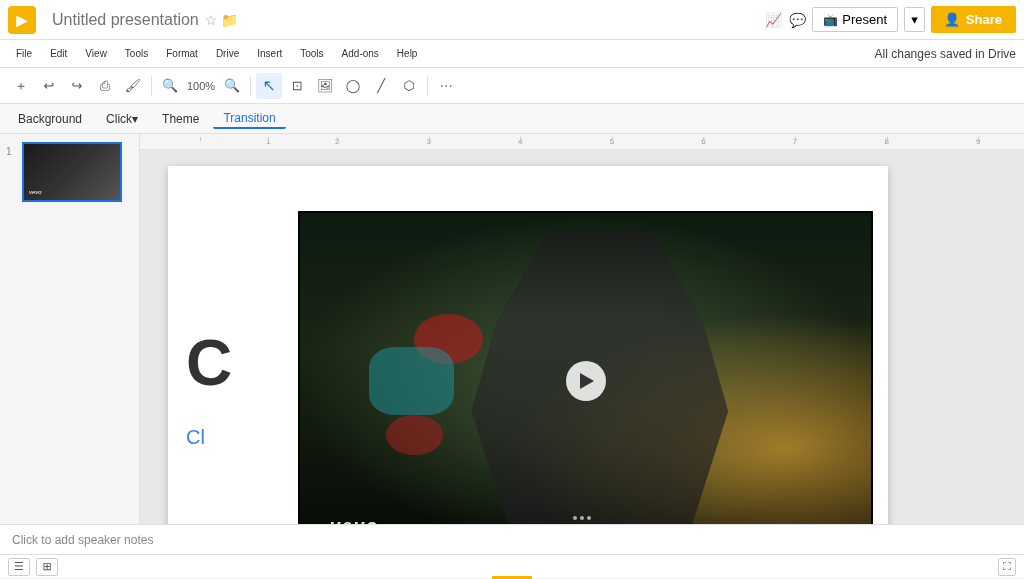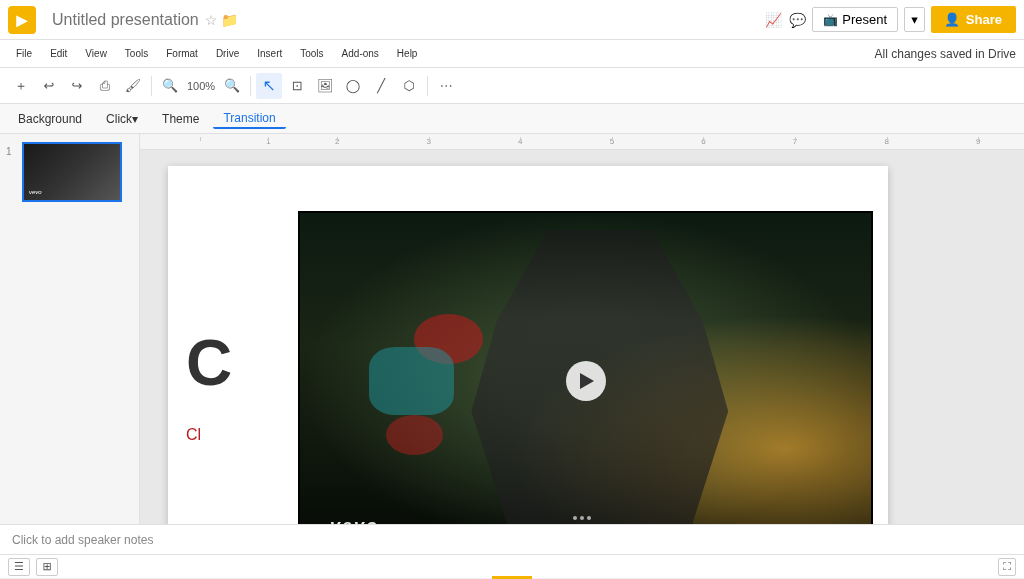--- a/index.html
+++ b/index.html
@@ -303,22 +303,22 @@
       left: 18px;
       font-size: 64px;
       font-weight: bold;
       color: #333;
       font-family: Arial, sans-serif;
     }
     .slide-subtext {
       position: absolute;
       top: 260px;
       left: 18px;
-      font-size: 16px;
-      color: #b91c1c;
+      font-size: 20px;
+      color: #3b82f6;
     }
 
     
     #notes-area {
       height: 30px;
       background: #fff;
       border-top: 1px solid #e0e0e0;
       display: flex;
       align-items: center;
       padding: 0 12px;

